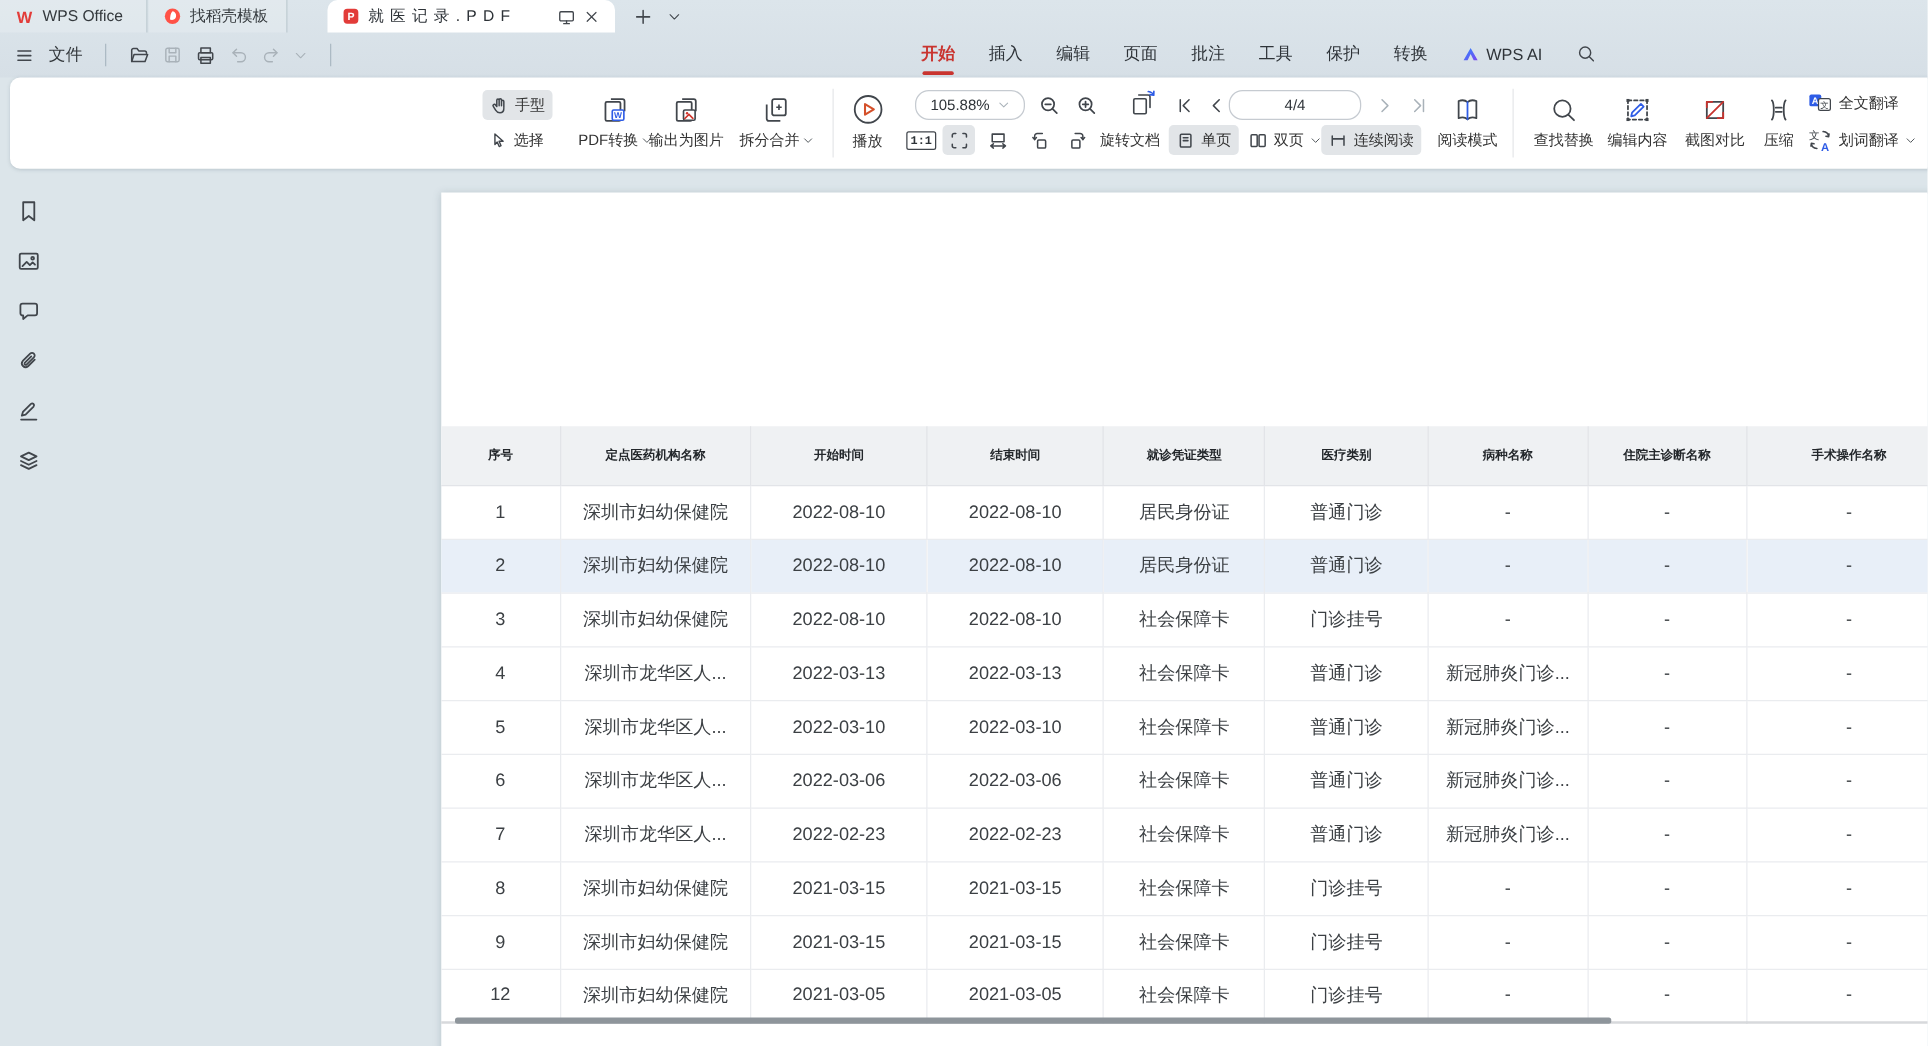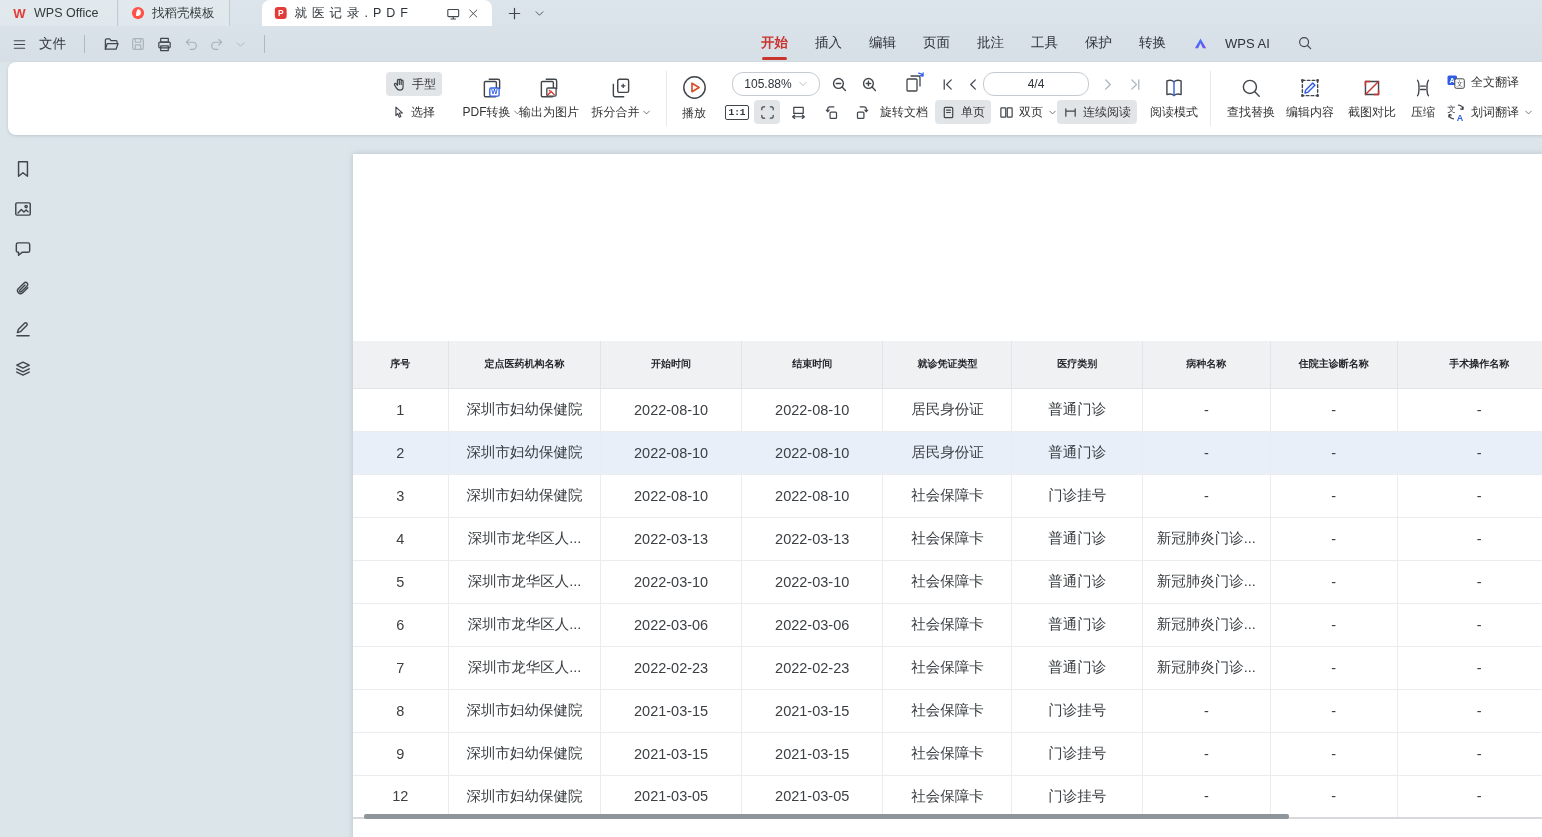--- a/index.html
+++ b/index.html
@@ -24,26 +24,26 @@
   .tabbtn { position:absolute; top:0; height:26px; width:24px; display:flex;
     align-items:center; justify-content:center; }
 
   .quickbar { position:absolute; top:26px; left:0; right:0; height:36px;
     display:flex; align-items:center; }
   .qgroup { display:flex; align-items:center; gap:10px; padding-left:12px; }
   .file-label { font-size:13.5px; margin-left:2px; }
   .vsep { width:1px; height:18px; background:rgba(120,140,152,.45); margin:0 8px; }
 
   .menubar { position:absolute; top:26px; left:737px; height:34px;
-    display:flex; align-items:center; gap:27px;margin-left:24px; }
+    display:flex; align-items:center; gap:27px; }
   .menu-item { position:relative; font-size:13.5px; color:#2e3338; cursor:default; }
   .menu-item.active { color:#c9342f; font-weight:bold; }
   .menu-item.active::after { content:""; position:absolute; left:1px; right:1px;
     bottom:-8px; height:3px; background:#c9342f; border-radius:2px; }
-  .ai-chip { display:flex; align-items:center; gap:17px; font-size:13px; color:#2e3338;text-align:right; }
+  .ai-chip { display:flex; align-items:center; gap:5px; font-size:13px; color:#2e3338;text-align:right; }
 
   
   .ribbon { position:absolute; top:62px; left:8px; right:-10px; height:73px;
     background:#fff; border-radius:8px; box-shadow:0 1px 3px rgba(90,110,125,.25); z-index:3; }
   .ribbon .abs { position:absolute; }
   .bigbtn { position:absolute; top:6px; width:70px; height:60px; display:flex;
     flex-direction:column; align-items:center; justify-content:center; gap:4px;
     font-size:12px; color:#333; border-radius:4px; cursor:default; white-space:nowrap; }
   .bigbtn .lbl { display:flex; align-items:center; gap:2px; }
   .smallrow { position:absolute; height:24px; display:flex; align-items:center;

